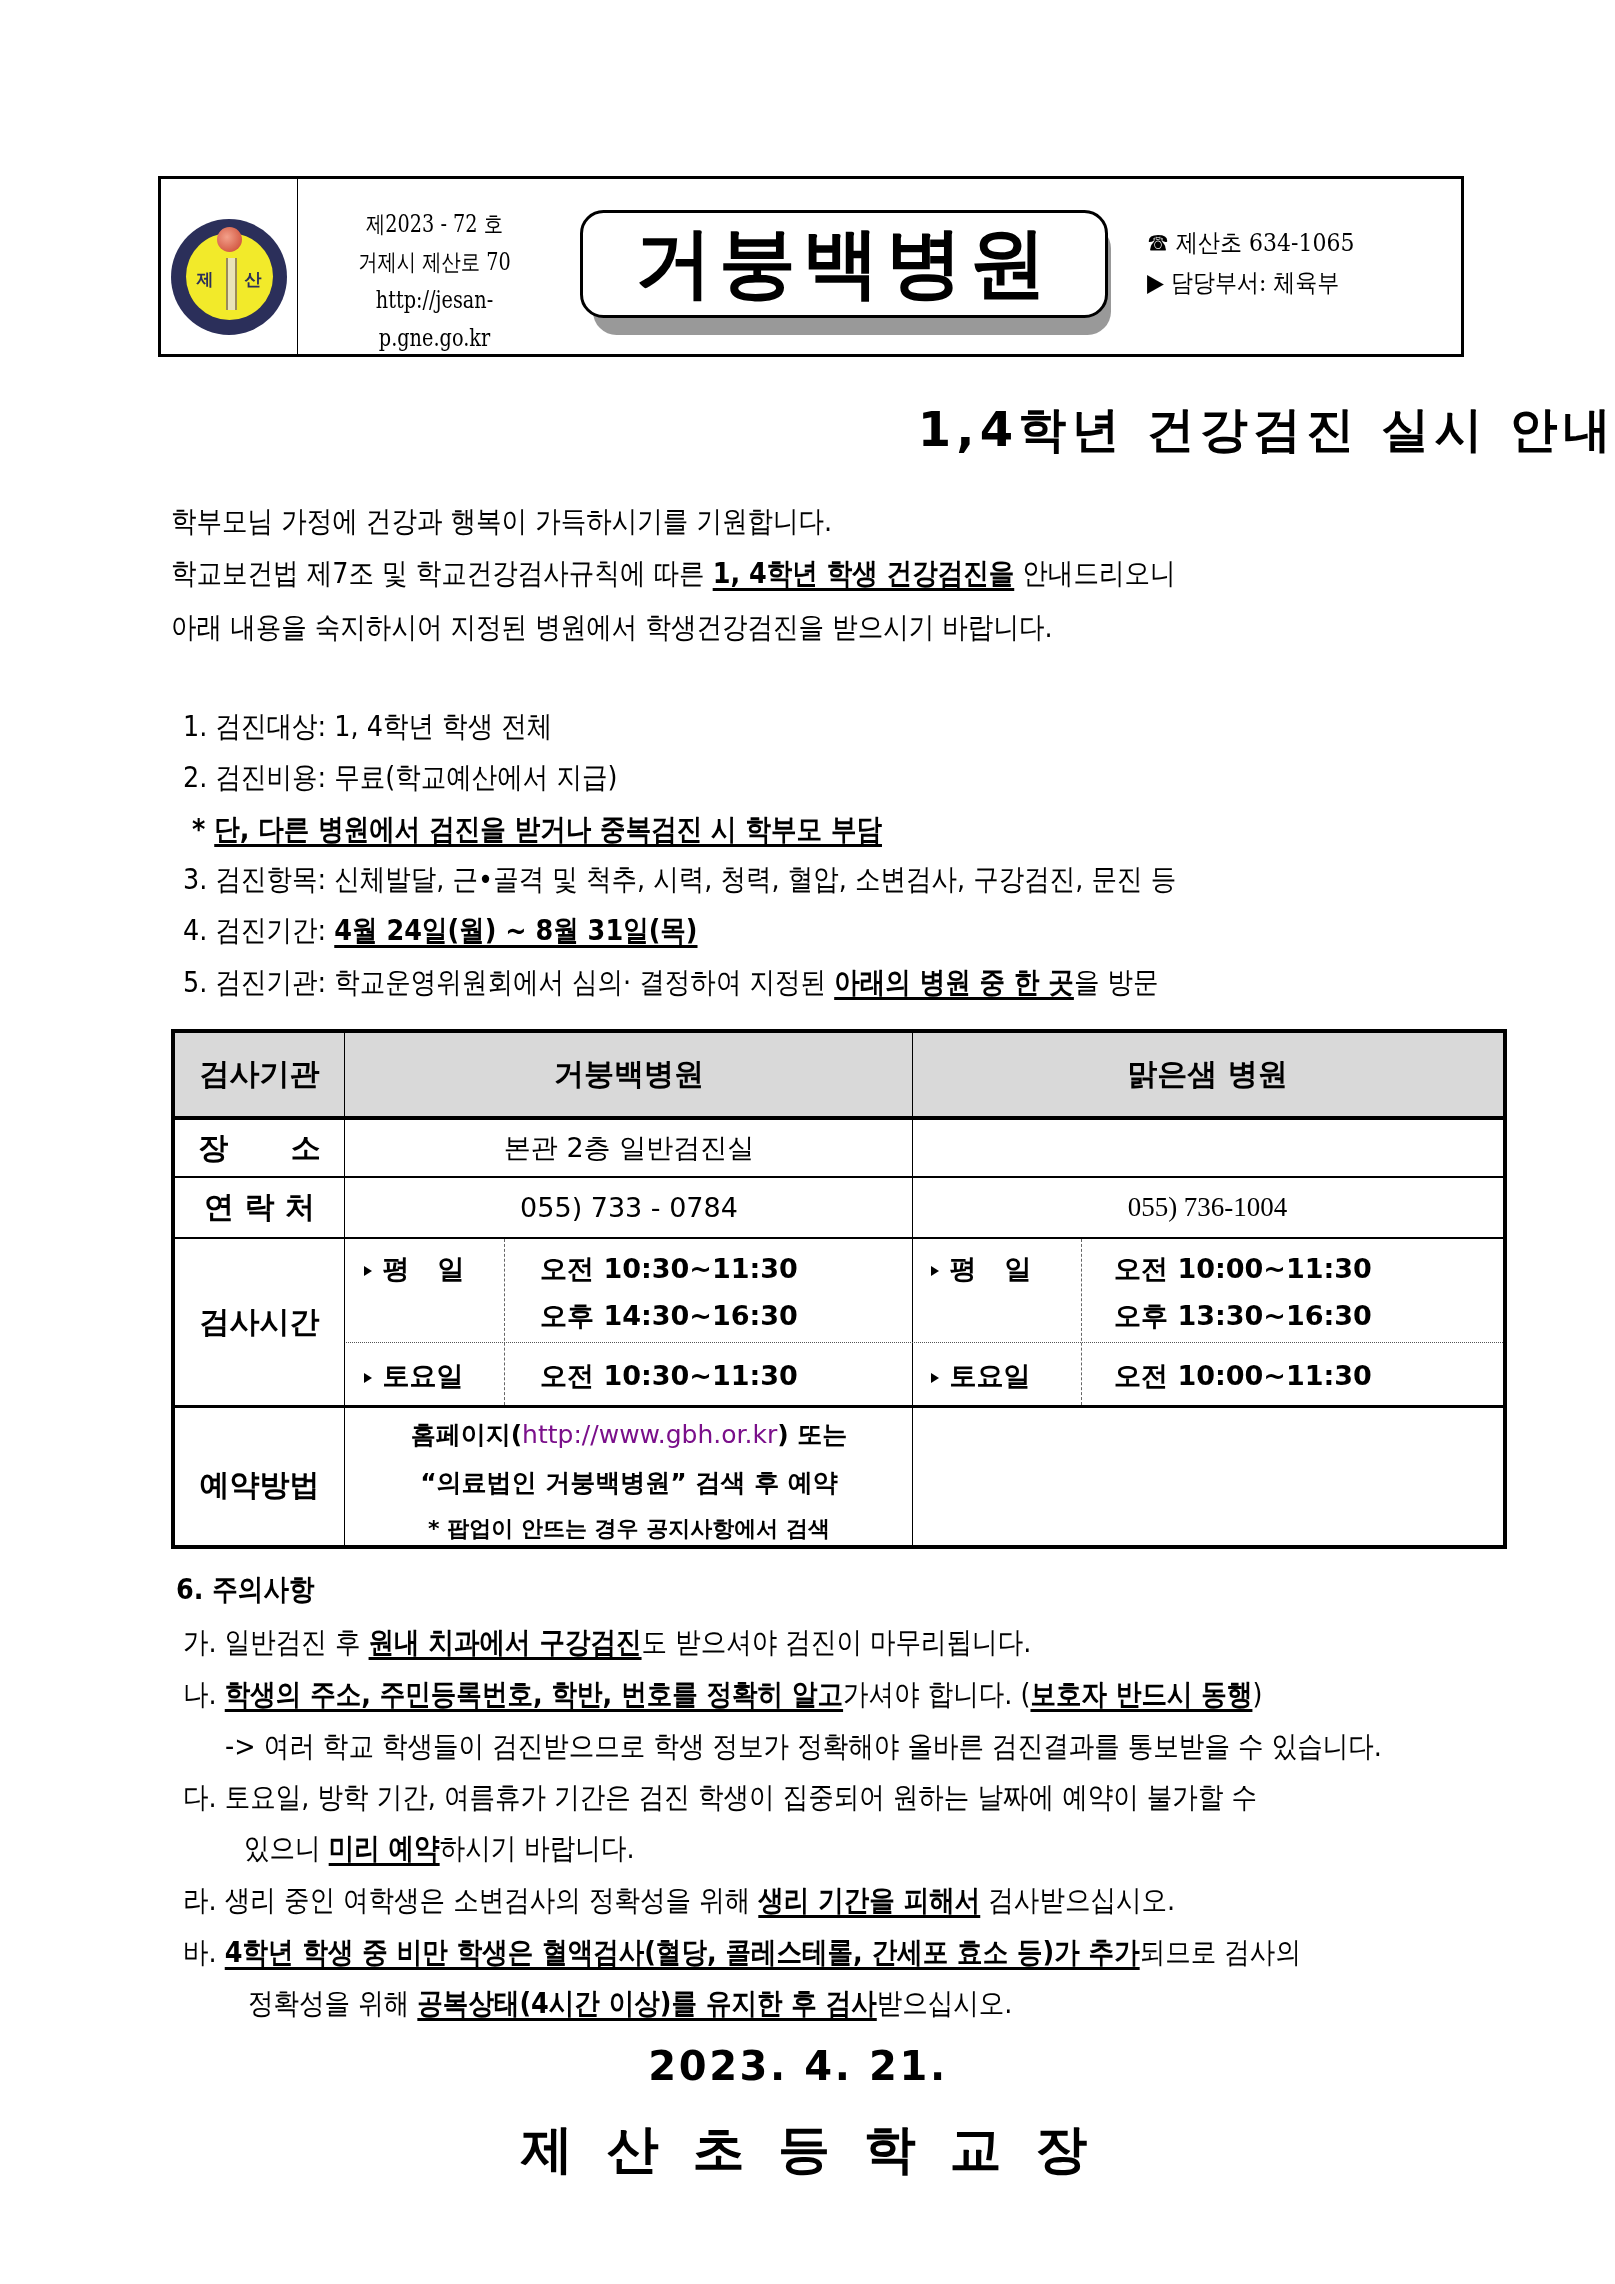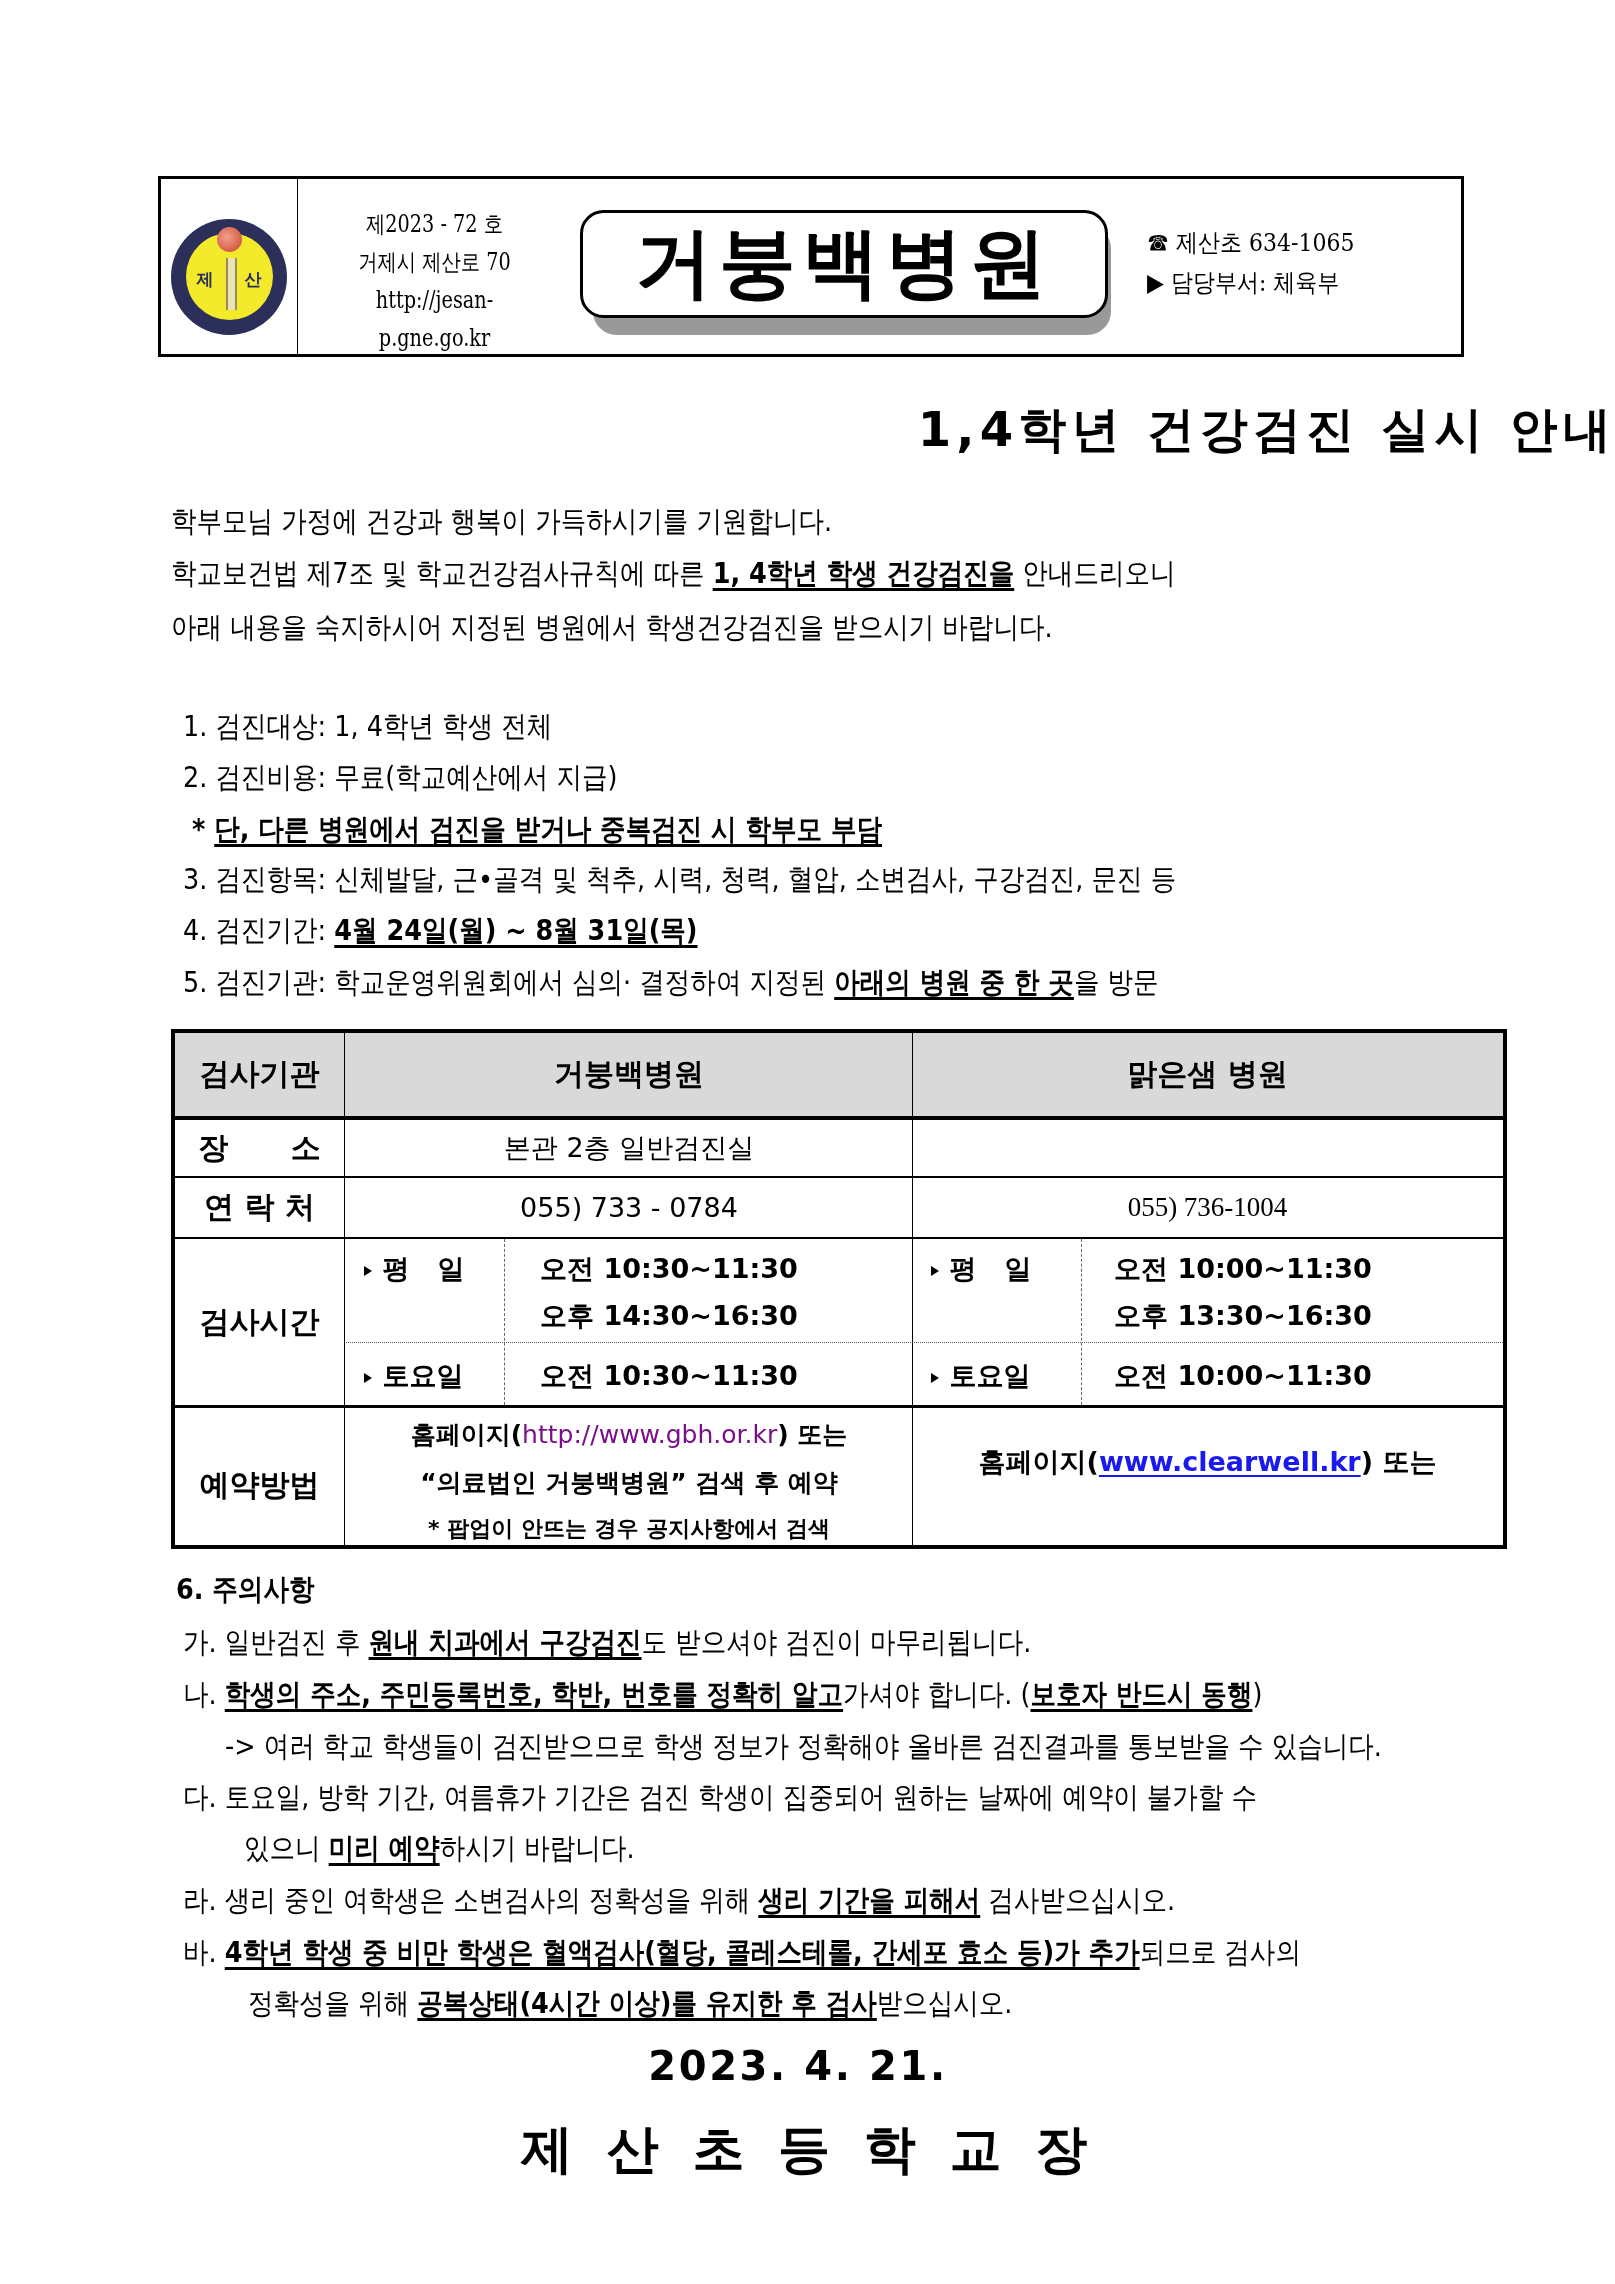--- a/index.html
+++ b/index.html
@@ -133,21 +133,20 @@
   <div class="abs t-bold" style="left:756px; top:325px;"><span class="tri"></span><span>토요일</span></div>
   <div class="abs t-bold" style="left:939px; top:325px;">오전 10:00~11:30</div>
 
   <div class="cell t-lbl" style="left:0; top:374px; width:169px; height:157px;">예약방법</div>
   <div class="abs" style="left:171px; top:378px; width:566px; text-align:center; font-weight:bold;">
     <div style="font-size:25px; line-height:48px;"><span>홈페이지(</span><span class="link-purple">http://www.gbh.or.kr</span><span>) 또는</span></div>
     <div style="font-size:25px; line-height:48px;">“의료법인 거붕백병원” 검색 후 예약</div>
     <div style="font-size:22px; line-height:44px;">* 팝업이 안뜨는 경우 공지사항에서 검색</div>
   </div>
   <div class="abs" style="left:738px; top:403px; width:589px; text-align:center; font-weight:bold;">
-    <div style="font-size:27px; line-height:51px;"><span>홈페이지(</span><span class="link-blue">www.clearwell.kr</span><span>) 또는</span></div>
   </div>
 </div>
 
 <div class="abs para" style="left:176px; top:1570px; font-weight:bold;">6. 주의사항</div>
 <div class="abs para" style="left:183px; top:1623px;"><span>가. </span><span>일반검진 후 </span><u class="b">원내 치과에서 구강검진</u><span>도 받으셔야 검진이 마무리됩니다.</span></div>
 <div class="abs para" style="left:183px; top:1675px;"><span>나. </span><u class="b">학생의 주소, 주민등록번호, 학반, 번호를 정확히 알고</u><span>가셔야 합니다. (</span><u class="b">보호자 반드시 동행</u><span>)</span></div>
 <div class="abs para" style="left:225px; top:1727px;">-&gt; 여러 학교 학생들이 검진받으므로 학생 정보가 정확해야 올바른 검진결과를 통보받을 수 있습니다.</div>
 <div class="abs para" style="left:183px; top:1778px;"><span>다. </span><span>토요일, 방학 기간, 여름휴가 기간은 검진 학생이 집중되어 원하는 날짜에 예약이 불가할 수</span></div>
 <div class="abs para" style="left:244px; top:1829px;"><span>있으니 </span><u class="b">미리 예약</u><span>하시기 바랍니다.</span></div>
 <div class="abs para" style="left:183px; top:1881px;"><span>라. </span><span>생리 중인 여학생은 소변검사의 정확성을 위해 </span><u class="b">생리 기간을 피해서</u><span> 검사받으십시오.</span></div>

